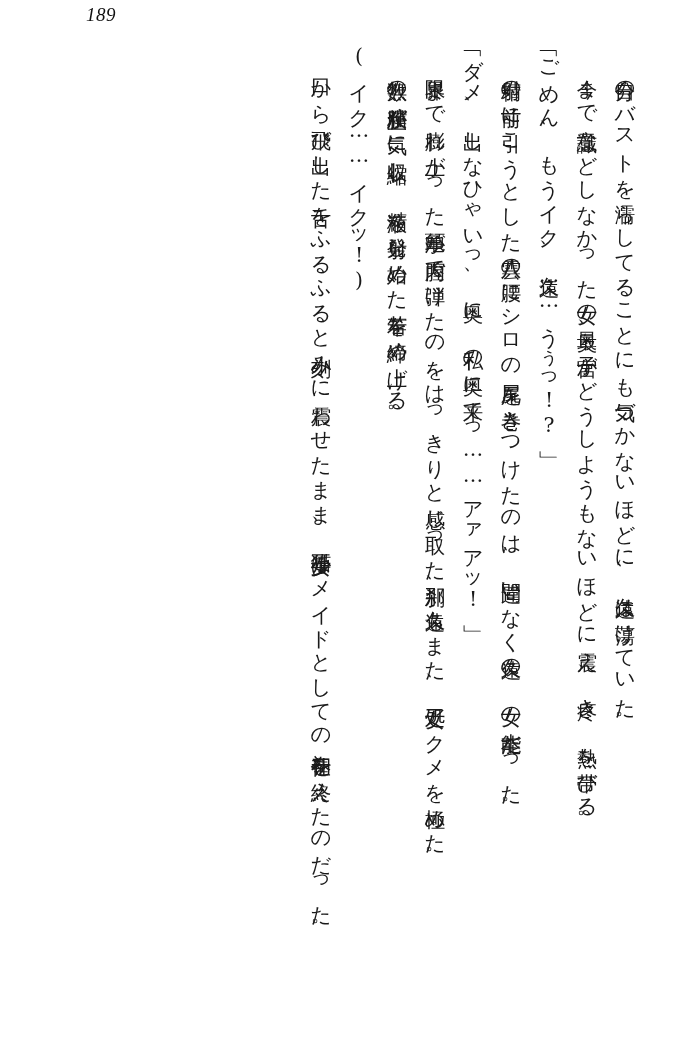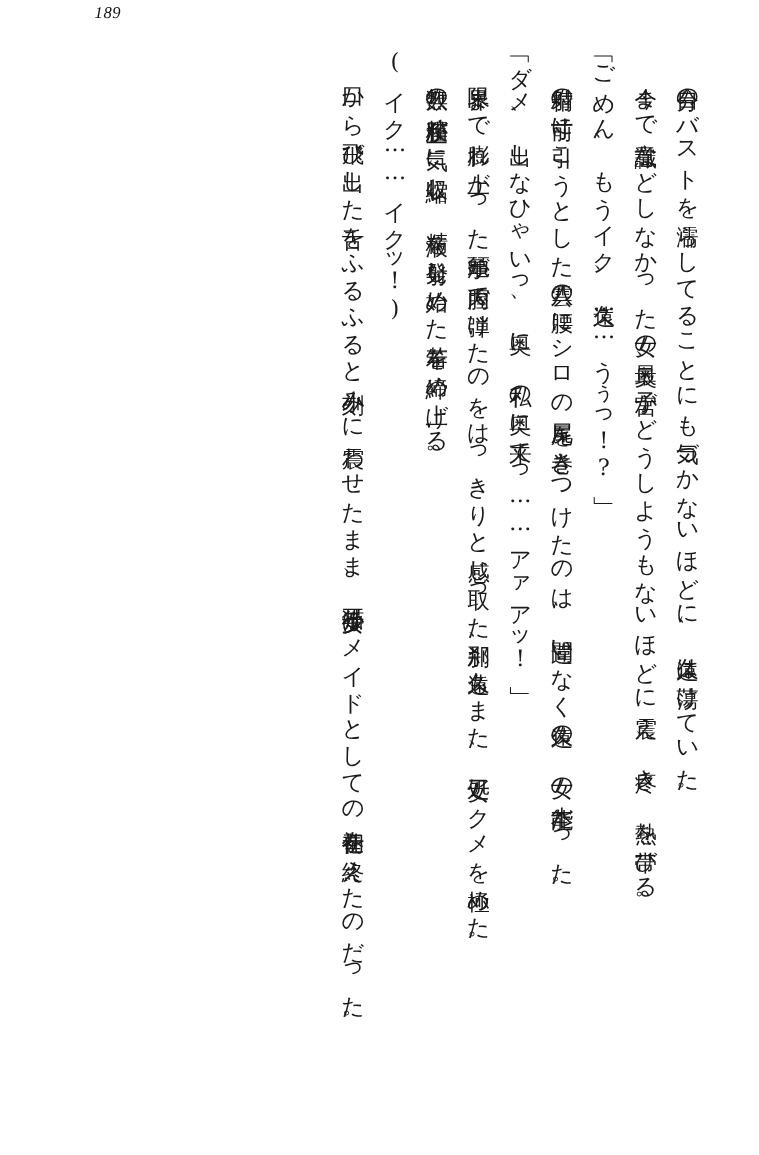--- a/index.html
+++ b/index.html
@@ -20,21 +20,21 @@
     height: 1050px;
     position: relative;
     box-sizing: border-box;
   }
   #page-number {
     position: absolute;
     top: 4px;
     left: 86px;
     font-family: "Liberation Serif", "DejaVu Serif", serif;
     font-style: italic;
-    font-size: 15px;
+    font-size: 19px;
     color: #111;
     letter-spacing: 0.5px;
   }
   #text-body {
     position: absolute;
     top: 44px;
     right: 46px;
     left: 190px;
     bottom: 26px;
     writing-mode: vertical-rl;

